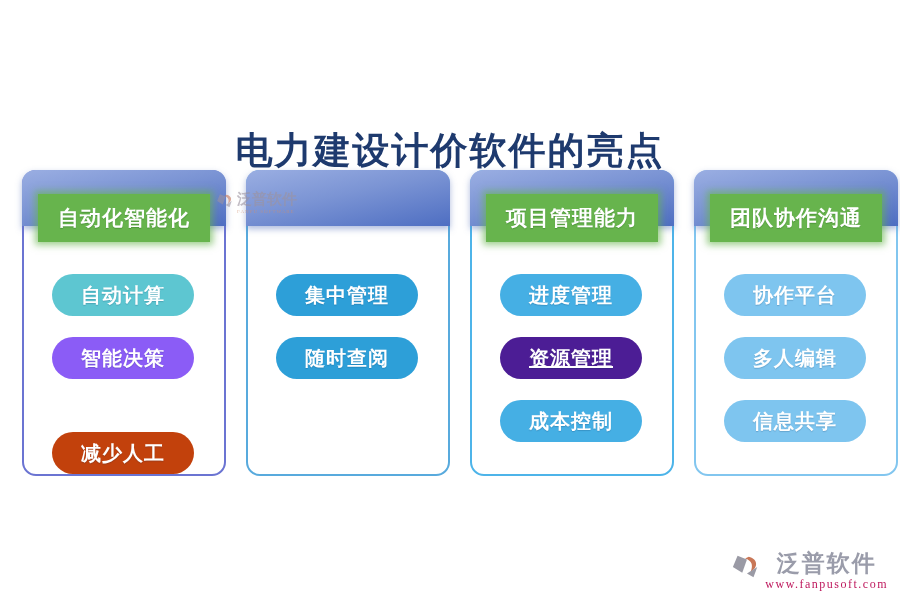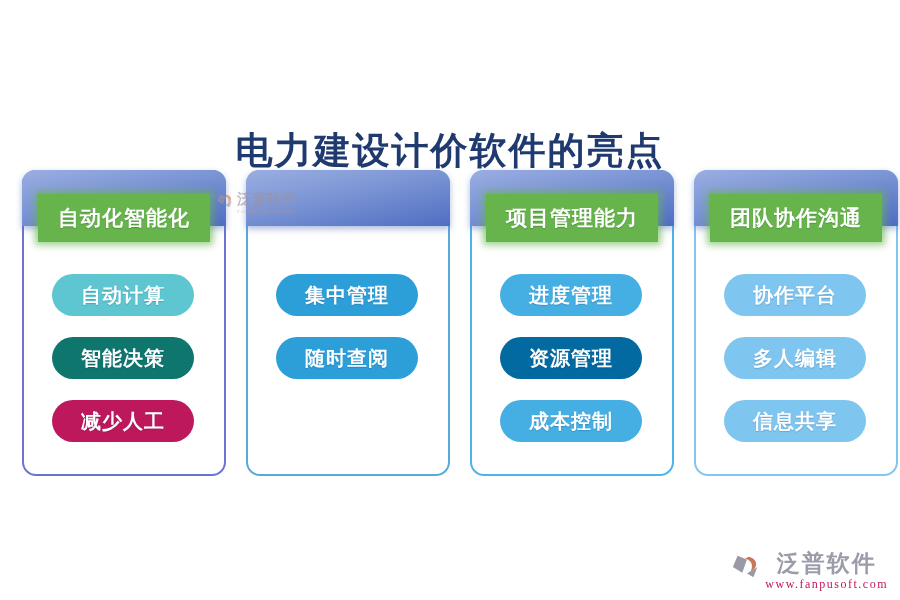--- a/index.html
+++ b/index.html
@@ -67,35 +67,35 @@
 </head>
 <body>
 
 <h1 class="page-title">电力建设计价软件的亮点</h1>
 
 <div id="cards">
   <div class="card" style="border-color: rgb(107, 116, 210);">
     <div class="band"></div>
     <div class="card-header">自动化智能化</div>
     <div class="pill pill-0" style="background: rgb(93, 198, 209);">自动计算</div>
-    <div class="pill pill-1" style="background: #0f766e;">智能决策</div>
-    <div class="pill pill-2" style="background: #be185d;">减少人工</div>
+    <div class="pill pill-1" style="background: #8b5cf6;">智能决策</div>
+    <div class="pill pill-2" style="background: #c2410c; margin-top: 32px;">减少人工</div>
   </div>
 
   <div class="card" style="border-color: rgb(88, 170, 221);">
     <div class="band"></div>
     <div class="pill pill-0" style="background: rgb(45, 159, 216);">集中管理</div>
     <div class="pill pill-1" style="background: rgb(45, 159, 216);">随时查阅</div>
   </div>
 
   <div class="card" style="border-color: rgb(77, 180, 233);">
     <div class="band"></div>
     <div class="card-header">项目管理能力</div>
     <div class="pill pill-0" style="background: rgb(69, 175, 228);">进度管理</div>
-    <div class="pill pill-1" style="background: #0369a1;">资源管理</div>
+    <div class="pill pill-1" style="background: #4c1d95; text-decoration: underline;">资源管理</div>
     <div class="pill pill-2" style="background: rgb(69, 175, 228);">成本控制</div>
   </div>
 
   <div class="card" style="border-color: rgb(130, 198, 239); text-align: center;">
     <div class="band"></div>
     <div class="card-header">团队协作沟通</div>
     <div class="pill pill-0" style="background: rgb(126, 197, 239);">协作平台</div>
     <div class="pill pill-1" style="background: rgb(126, 197, 239);">多人编辑</div>
     <div class="pill pill-2" style="background: rgb(126, 197, 239);">信息共享</div>
   </div>

